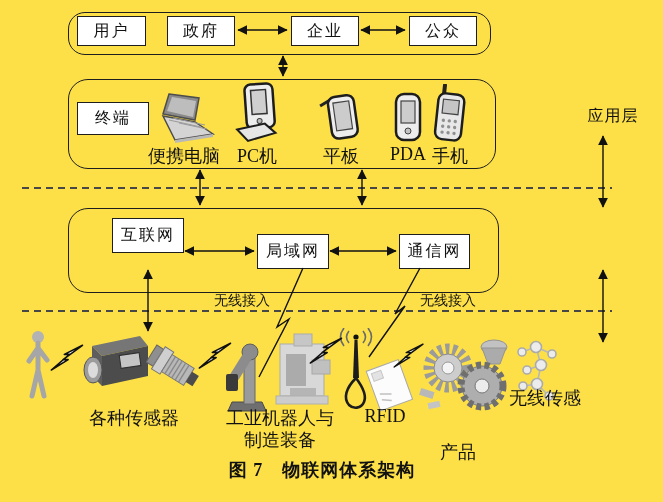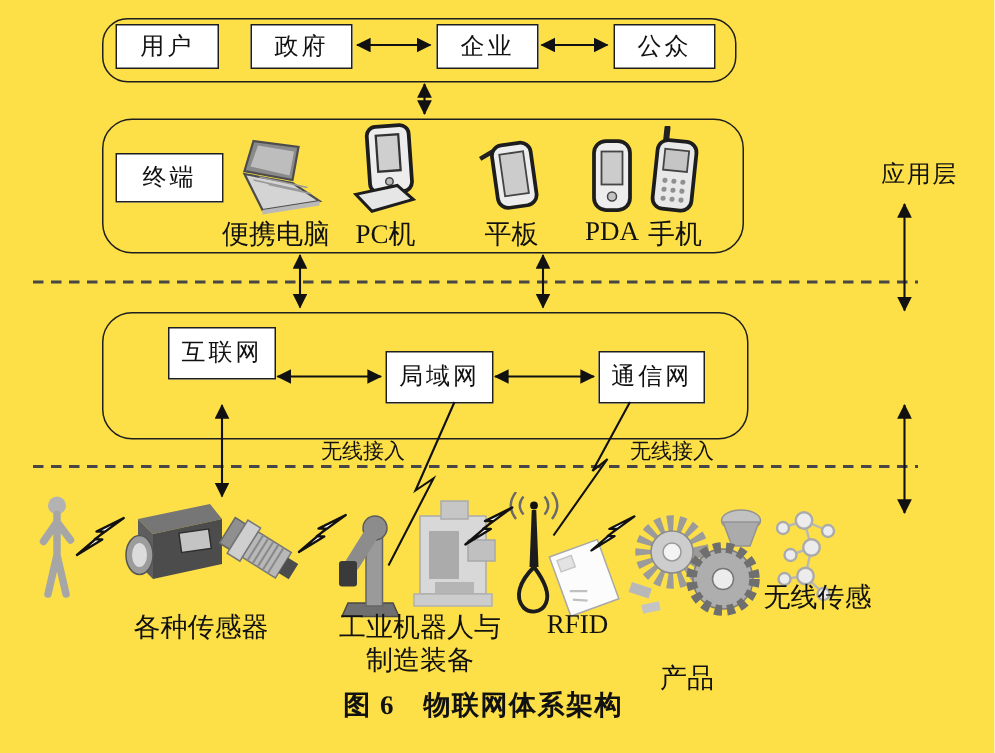--- a/index.html
+++ b/index.html
@@ -189,21 +189,21 @@
     </g>
   </svg>
 
   <div class="lbl" style="left:88px;top:406px;width:92px;">各种传感器</div>
   <div class="lbl" style="left:224px;top:406px;width:112px;">工业机器人与</div>
   <div class="lbl" style="left:224px;top:428px;width:112px;">制造装备</div>
   <div class="lbl" style="left:355px;top:406px;width:60px;">RFID</div>
   <div class="lbl" style="left:428px;top:392px;width:60px;margin-top:48px;">产品</div>
   <div class="lbl" style="left:508px;top:386px;width:74px;">无线传感</div>
 
-  <div class="caption">图 6　物联网体系架构</div>
+  <div class="caption">图 7　物联网体系架构</div>
 
   <svg class="overlay" width="663" height="502">
     <defs>
       <marker id="ah" markerWidth="8" markerHeight="8" refX="6.5" refY="3.5" orient="auto-start-reverse">
         <path d="M0,0 L7,3.5 L0,7 Z" fill="#111"></path>
       </marker>
     </defs>
     <g>
       <line class="dashline" x1="22" y1="188" x2="612" y2="188"></line>
     </g>

